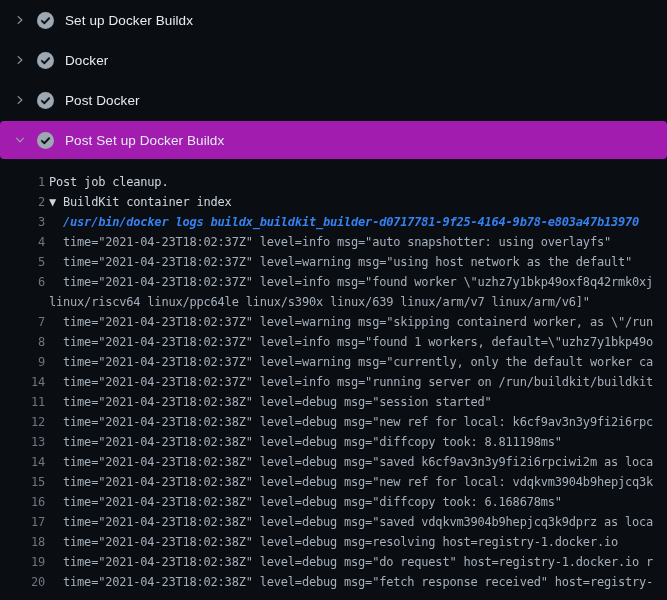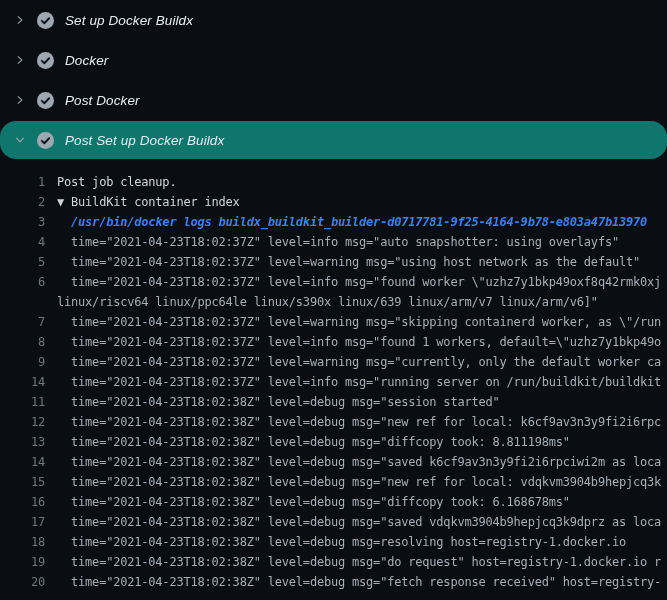--- a/index.html
+++ b/index.html
@@ -3,38 +3,38 @@
 <meta charset="utf-8">
 <style>
   html,body{margin:0;padding:0;background:#0a0d12;}
   #app{
     position:relative;width:667px;height:600px;overflow:hidden;
     background:#0a0d12;font-family:"Liberation Sans",sans-serif;
   }
   
   .hdr-row{
     display:flex;align-items:center;height:40px;width:100%;
-    cursor:pointer;box-sizing:border-box;font-style:italic;
-  }
-  .hdr-row.expanded{background:#0f766e;border-radius:16px;height:38px;margin:1px 0;}
+    cursor:pointer;box-sizing:border-box;
+  }
+  .hdr-row.expanded{background:#a21caf;border-radius:4px;height:38px;margin:1px 0;}
   .chev{width:14px;height:14px;margin-left:13px;flex:0 0 auto;display:flex;align-items:center;justify-content:center;}
   .chev svg{display:block;}
   .check{width:17px;height:17px;margin-left:10px;flex:0 0 auto;}
   .hdr-label{margin-left:11px;color:#e7edf3;font-size:13.5px;font-weight:500;letter-spacing:.1px;}
   
   #log{padding-top:12px;}
   .log-row{
     display:flex;height:20px;line-height:20px;
     font-family:"DejaVu Sans Mono","Liberation Mono",monospace;
     font-size:12px;letter-spacing:-0.2px;white-space:pre;
   }
   .log-num{
     width:45px;flex:0 0 auto;text-align:right;color:#6e7681;cursor:pointer;
   }
-  .log-text{margin-left:12px;flex:1 1 auto;overflow:hidden;}
+  .log-text{margin-left:4px;flex:1 1 auto;overflow:hidden;}
   .kind-section .log-text{color:#cdd6df;}
   .kind-group .log-text{color:#cdd6df;cursor:pointer;}
   .kind-command .log-text{color:#3582f2;font-weight:bold;font-style:italic;}
   .kind-output .log-text{color:#a5afba;}
   .kind-wrap .log-text{color:#a5afba;}
 </style>
 </head>
 <body>
 
 <div id="app">

